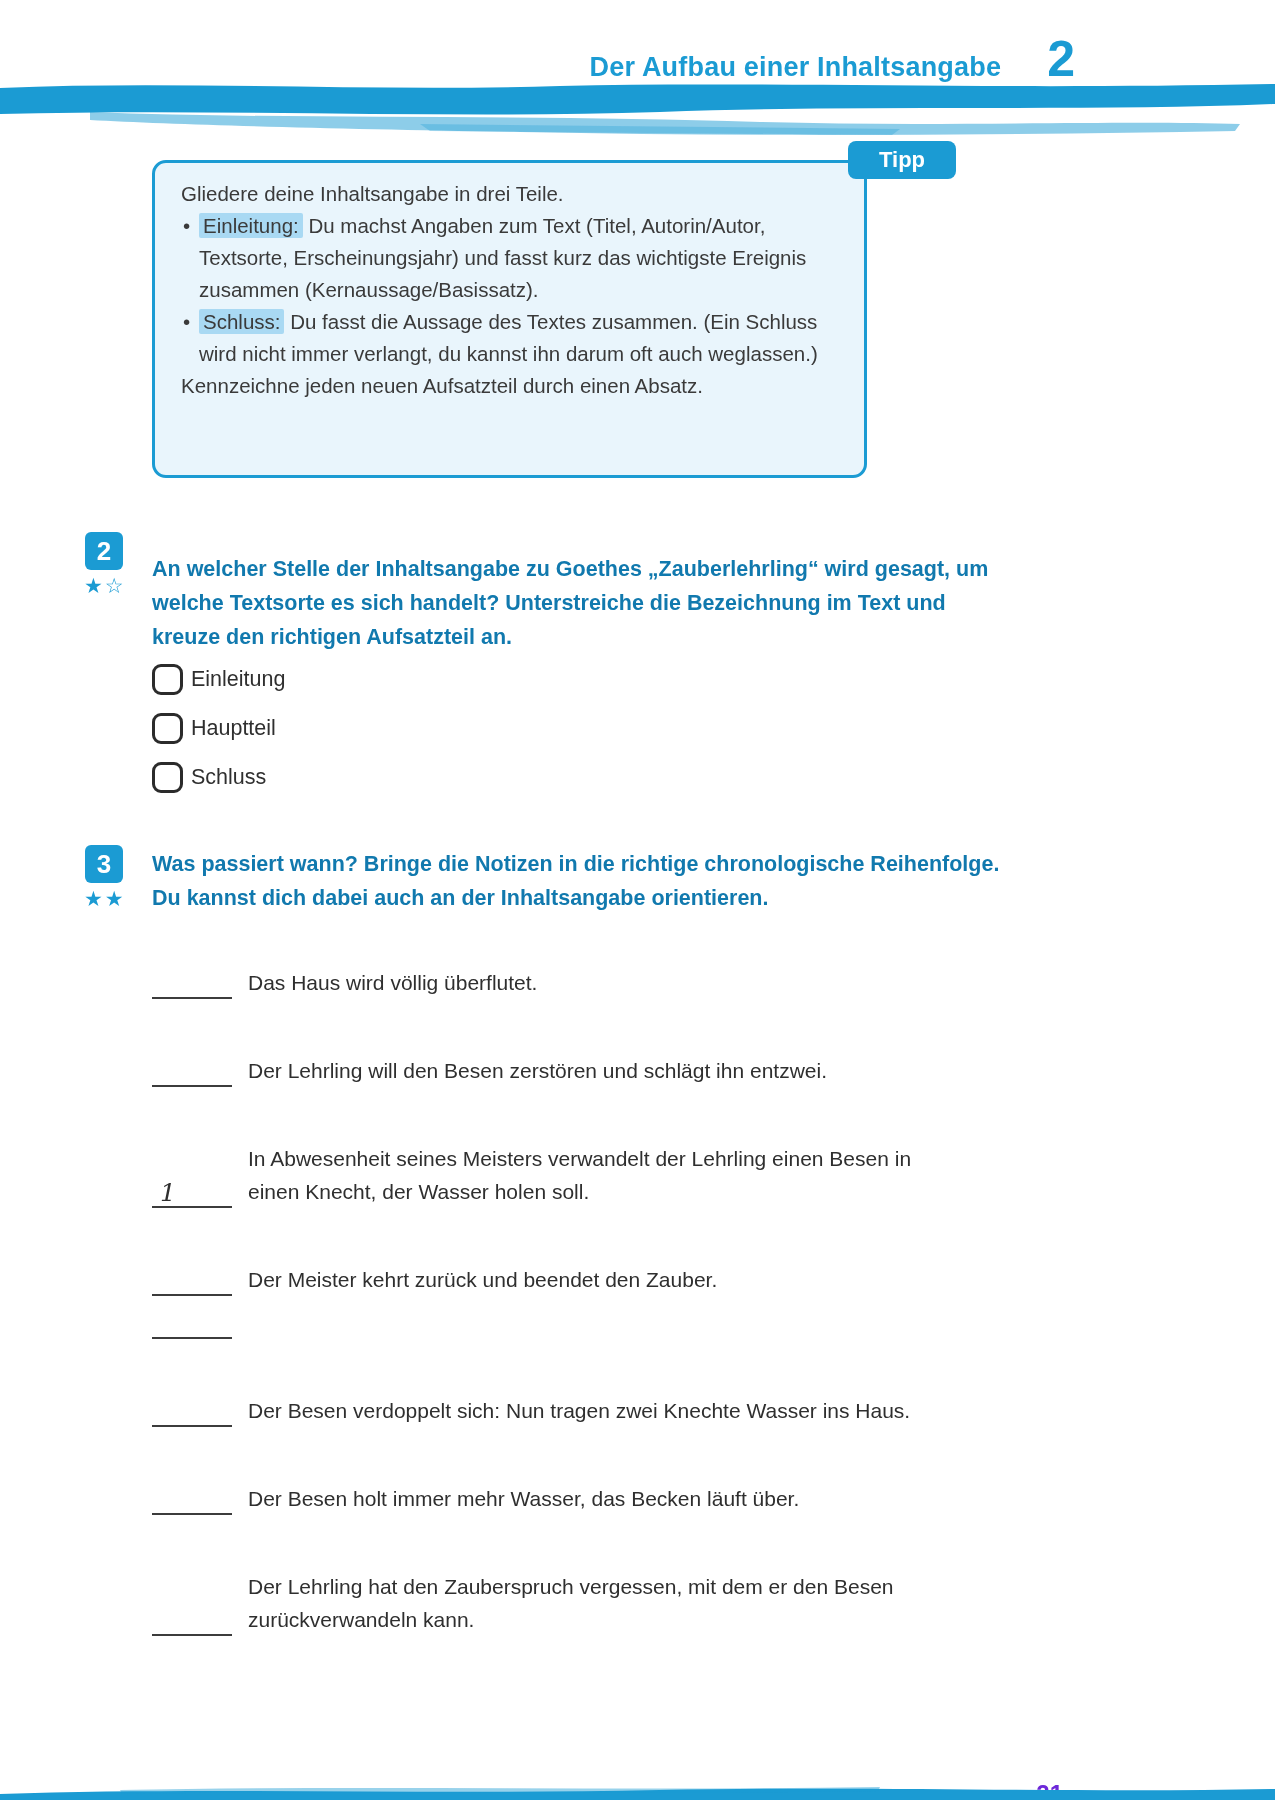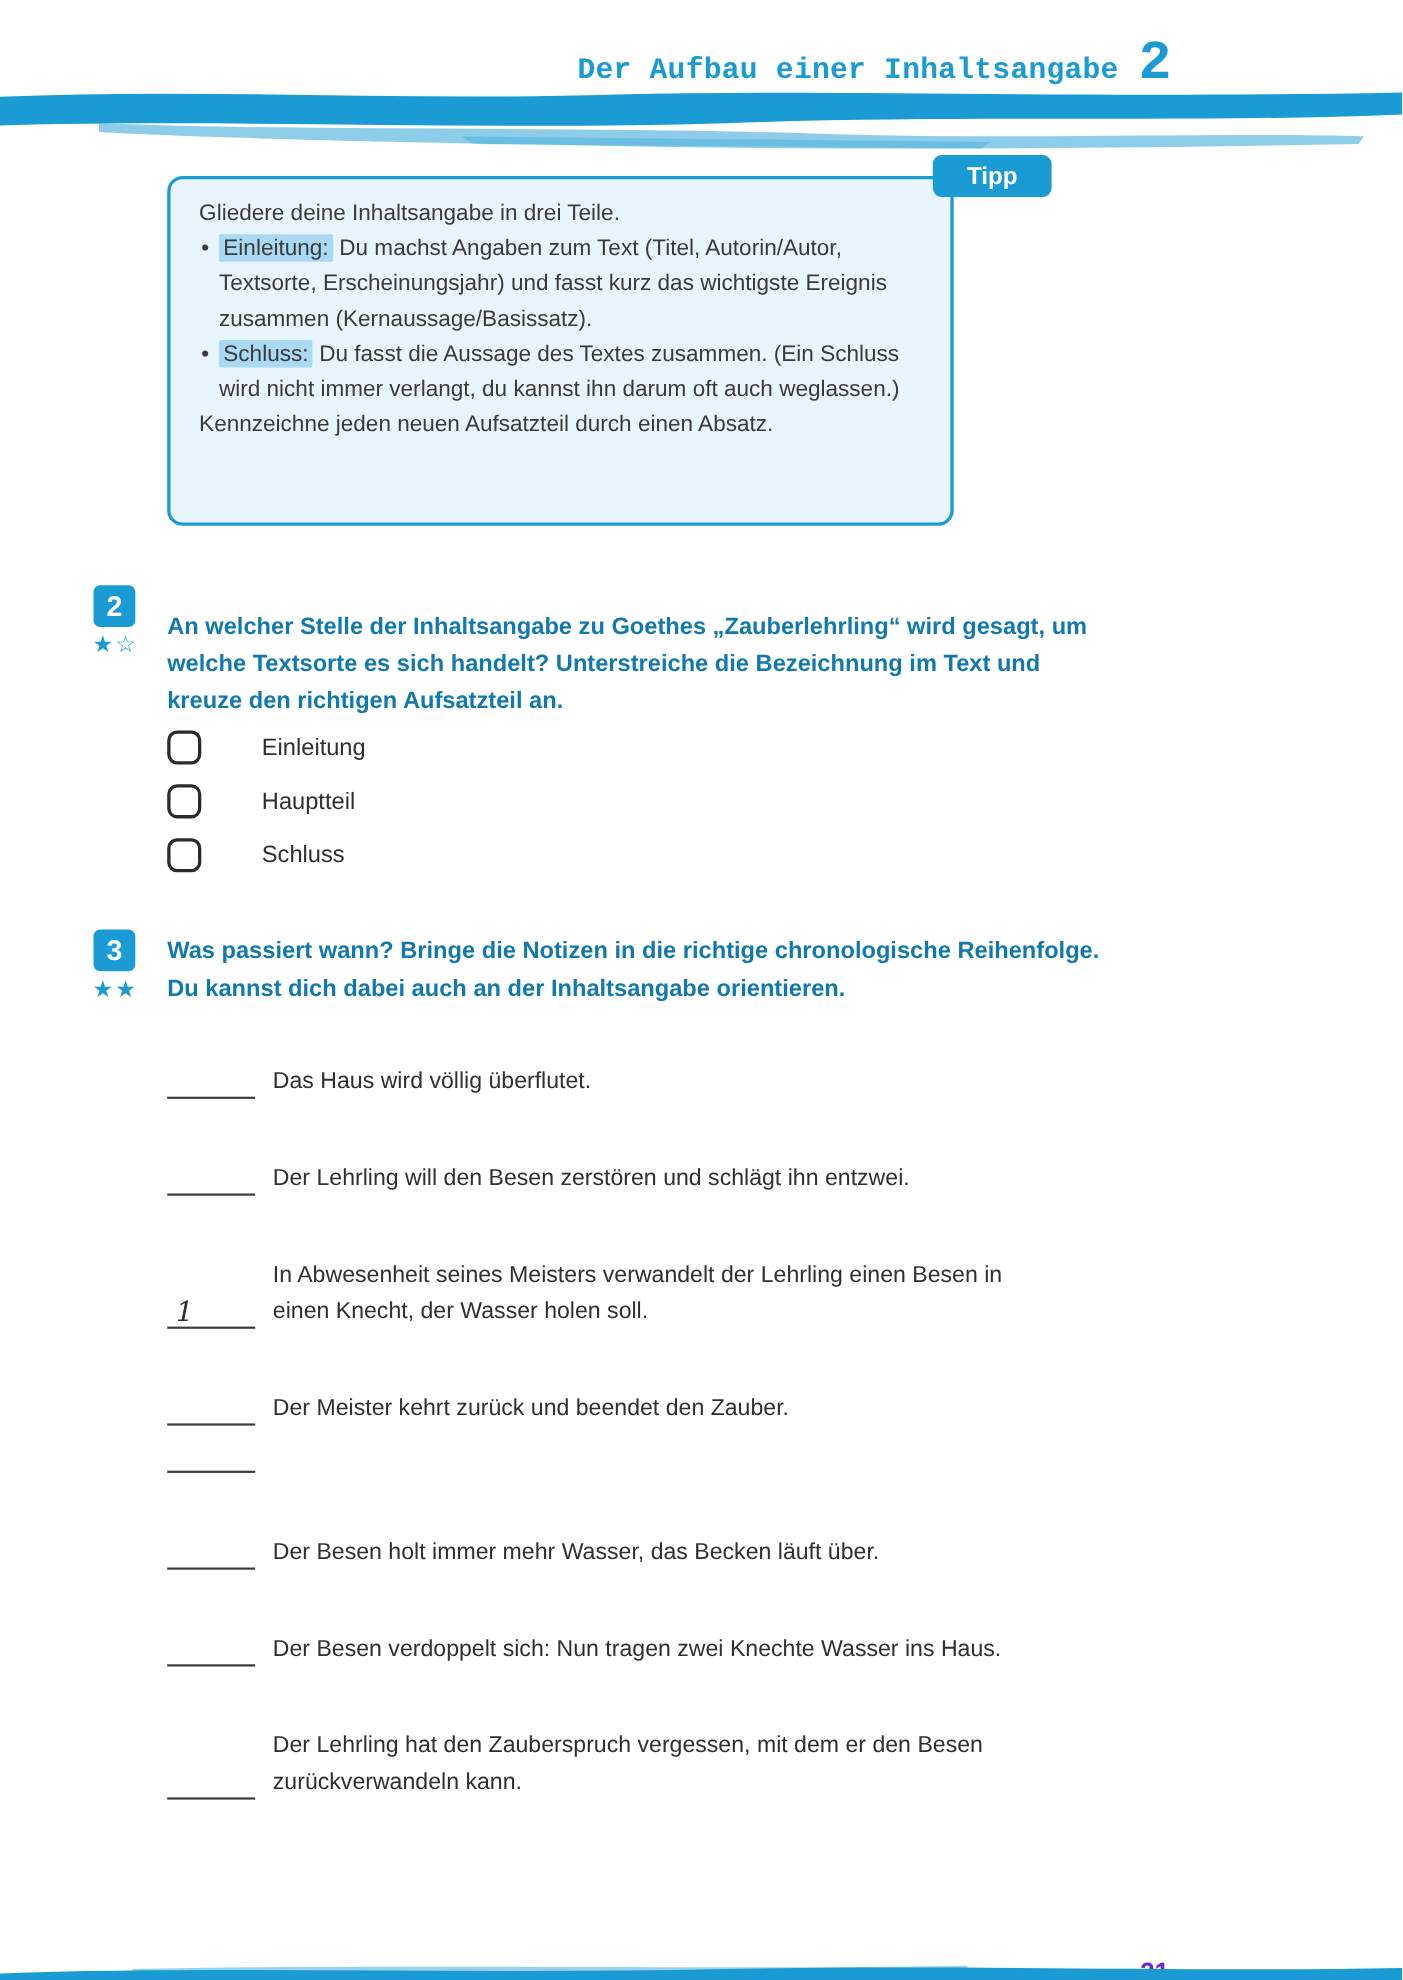--- a/index.html
+++ b/index.html
@@ -15,22 +15,22 @@
   body{
     position:relative;
     background:#ffffff;
     font-family:"Liberation Sans", sans-serif;
     color:var(--ink);
     overflow:hidden;
   }
 
   
   .header{
-    position:absolute; top:34px; left:0; right:210px;
-    display:flex; justify-content:flex-end; align-items:baseline; gap:18px;font-family:Liberation Mono, monospace;
+    position:absolute; top:34px; left:0; right:200px;
+    display:flex; justify-content:flex-end; align-items:baseline; gap:46px;
   }
   .header .title{ font-size:27px; font-weight:bold; color:var(--blue); letter-spacing:.2px;}
   .header .chapter{ font-size:50px; font-weight:bold; color:var(--blue); line-height:1;}
 
   .brush-top{ position:absolute; top:78px; left:0; width:1275px; height:58px; }
   .brush-bottom{ position:absolute; bottom:0; left:0; width:1275px; height:18px; }
 
   
   .tip-badge{
     position:absolute; top:141px; left:848px; width:108px; height:38px;
@@ -63,21 +63,21 @@
     font-size:21.5px; font-weight:bold; color:var(--instr); line-height:34px;
   }
 
   
   .cb-group{ position:absolute; left:152px; top:664px; }
   .cb-row{ display:flex; align-items:center; margin-bottom:18px; }
   .cb{
     width:31px; height:31px; border:3px solid #2b2b2b; border-radius:9px;
     background:#fff; margin-right:8px; flex:0 0 auto;
   }
-  .cb-label{ font-size:21.5px; color:var(--ink);margin-left:47px; }
+  .cb-label{ font-size:21.5px; color:var(--ink); }
 
   
   .seq{ position:absolute; left:152px; top:926px; width:880px; }
   .seq-item{ display:flex; align-items:flex-end; margin-bottom:15px; }
   .order-blank{
     width:80px; height:28px; border-bottom:2px solid var(--line);
     margin-right:16px; flex:0 0 auto;
     display:flex; align-items:flex-end; padding-left:8px;
     font-family:"DejaVu Serif", serif; font-style:italic;
     font-size:25px; line-height:26px; color:var(--ink);
@@ -158,25 +158,25 @@
   </div>
   <div class="seq-item">
     <span class="order-blank"></span>
     <div class="seq-text">Der Meister kehrt zurück und beendet den Zauber.</div>
   </div>
   <div class="seq-item">
     <span class="order-blank"></span>
   </div>
   <div class="seq-item">
     <span class="order-blank"></span>
-    <div class="seq-text">Der Besen holt immer mehr Wasser, das Becken läuft über.</div>
+    <div class="seq-text">Der Besen verdoppelt sich: Nun tragen zwei Knechte Wasser ins Haus.</div>
   </div>
   <div class="seq-item">
     <span class="order-blank"></span>
-    <div class="seq-text">Der Besen verdoppelt sich: Nun tragen zwei Knechte Wasser ins Haus.</div>
+    <div class="seq-text">Der Besen holt immer mehr Wasser, das Becken läuft über.</div>
   </div>
   <div class="seq-item">
     <span class="order-blank"></span>
     <div class="seq-text">Der Lehrling hat den Zauberspruch vergessen, mit dem er den Besen zurückverwandeln kann.</div>
   </div>
 </div>
 
 <div class="page-number">21</div>
 
 <svg class="brush-bottom" viewBox="0 0 1275 18" preserveAspectRatio="none">

